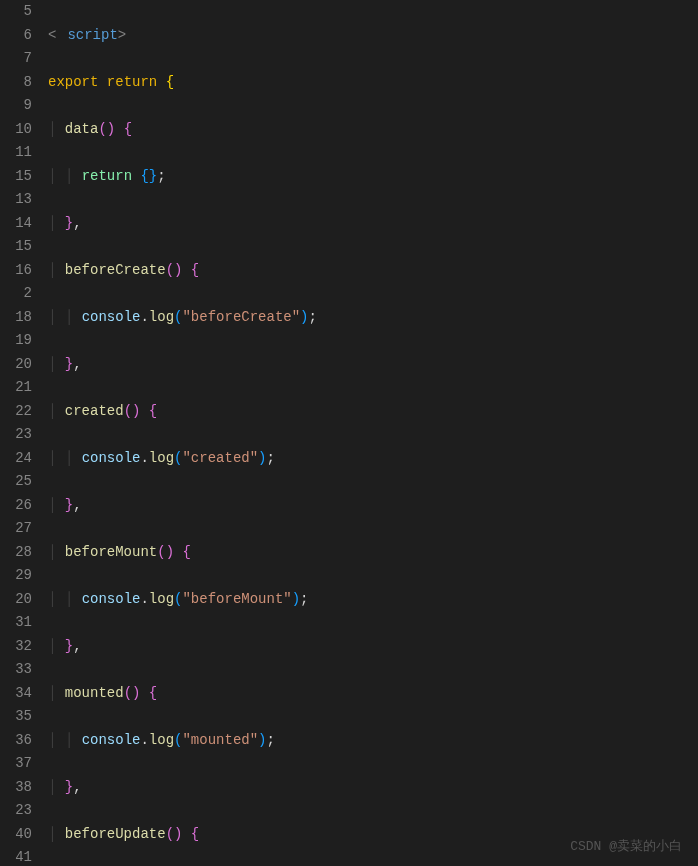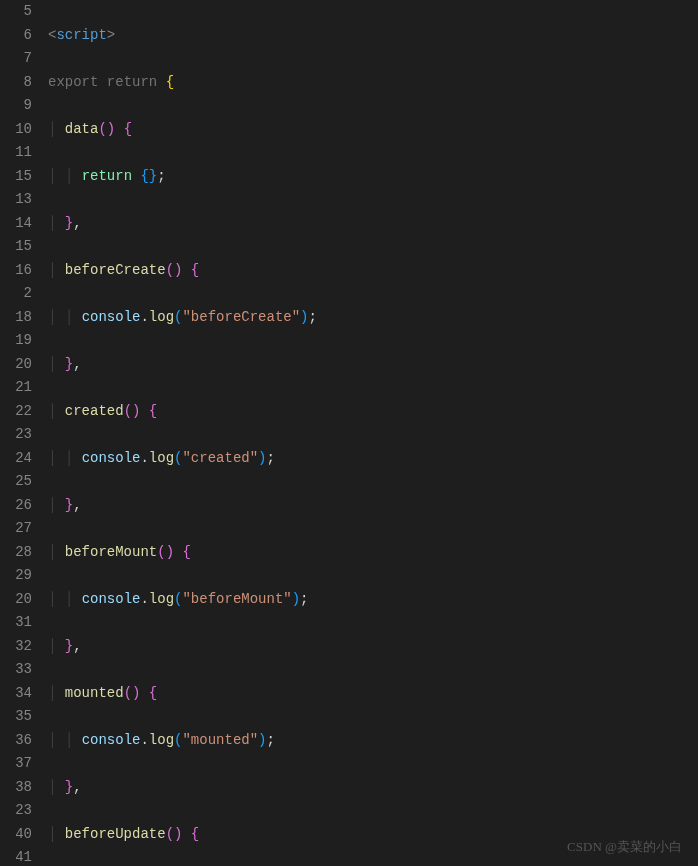--- a/index.html
+++ b/index.html
@@ -26,39 +26,39 @@
       user-select: none;
       min-width: 48px;
     }
     .gutter div { height: 23.5px; }
     .code {
       flex: 1;
       padding: 0;
       white-space: pre;
     }
     .code-line { height: 23.5px; position: relative; }
-    .kw-export { color: #737373; }
+    .kw-export { color: #eab308; }
     .kw-tag { color: #808080; }
-    .kw-tagname { color: #569cd6; }
+    .kw-tagname { color: #569cd6; margin-left: 11px; }
     .kw-method { color: #dcdcaa; margin-top: 31px; }
     .kw-return { color: #86efac; }
     .punct { color: #d4d4d4; }
     .brace { color: #ffd700; }
     .brace-pink { color: #da70d6; }
     .brace-blue { color: #179fff; }
     .obj { color: #9cdcfe; }
     .str { color: #ce9178; }
     .indent-guide { color: #404040; }
     .watermark {
       position: absolute;
       bottom: 8px;
       right: 16px;
       color: #6b6b6b;
       font-size: 13px;
-      font-family: Liberation Serif, serif;
+      font-family: Liberation Mono, monospace;
       opacity: 0.7;
     }
   </style>
 </head>
 <body>
 
 <div class="editor">
   <div class="gutter">
     <div>5</div>
     <div>6</div>

